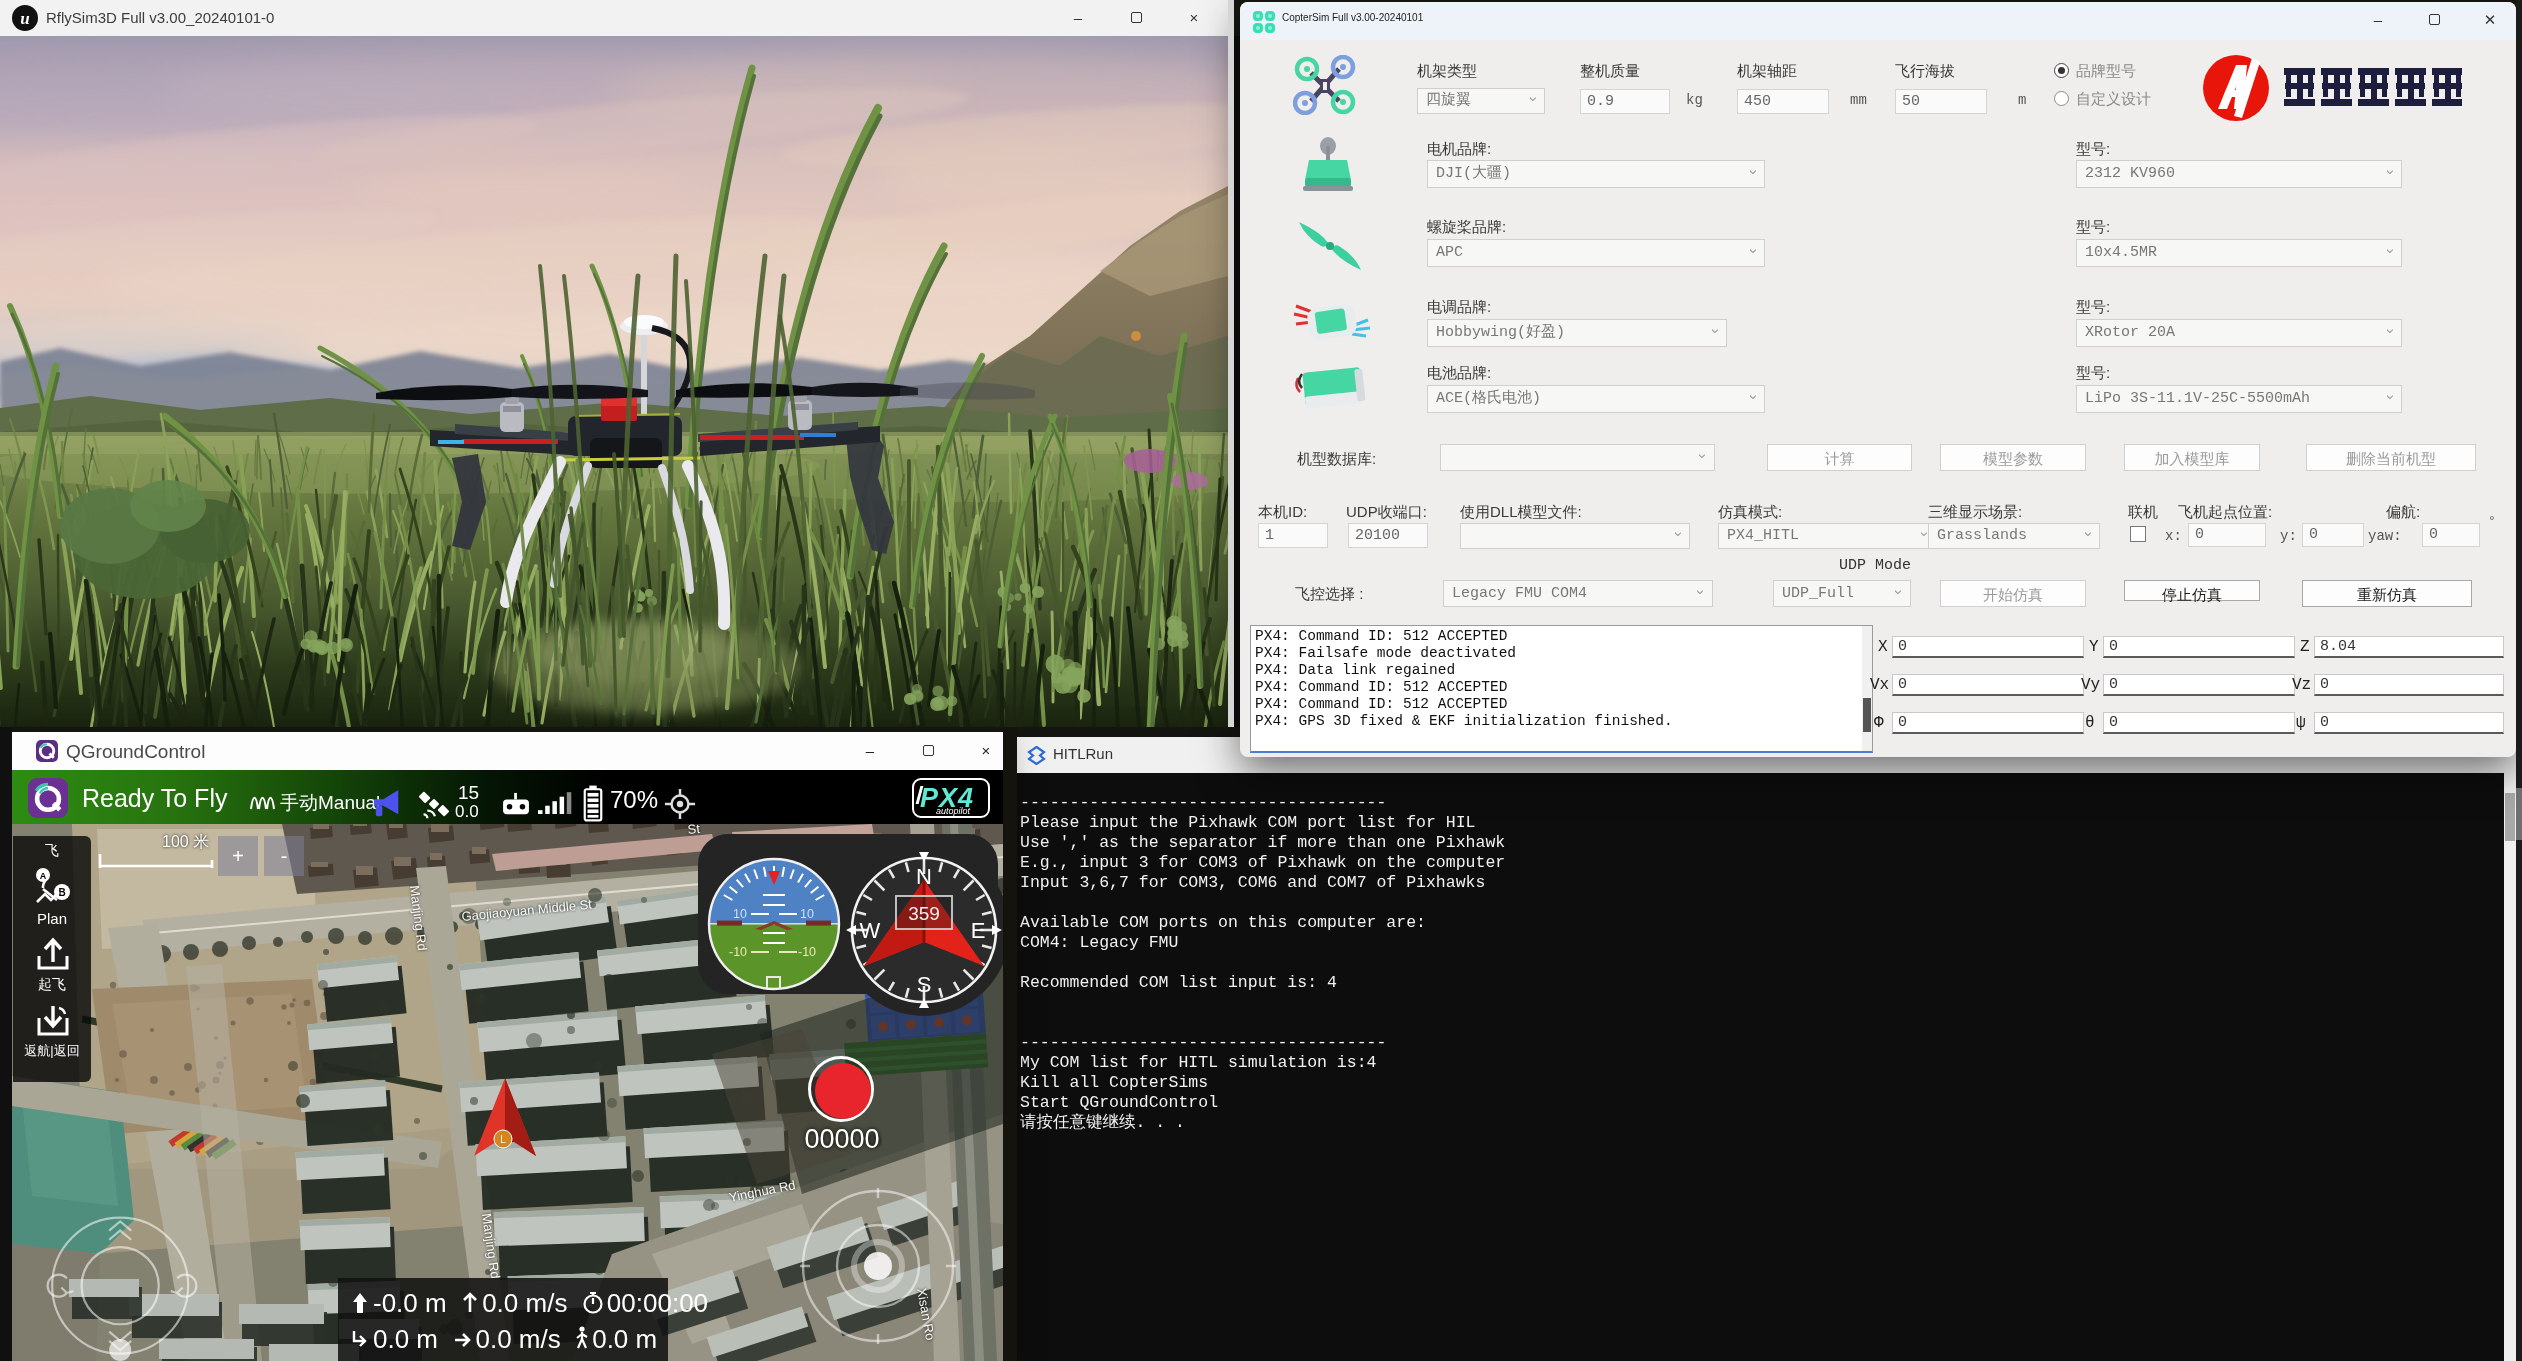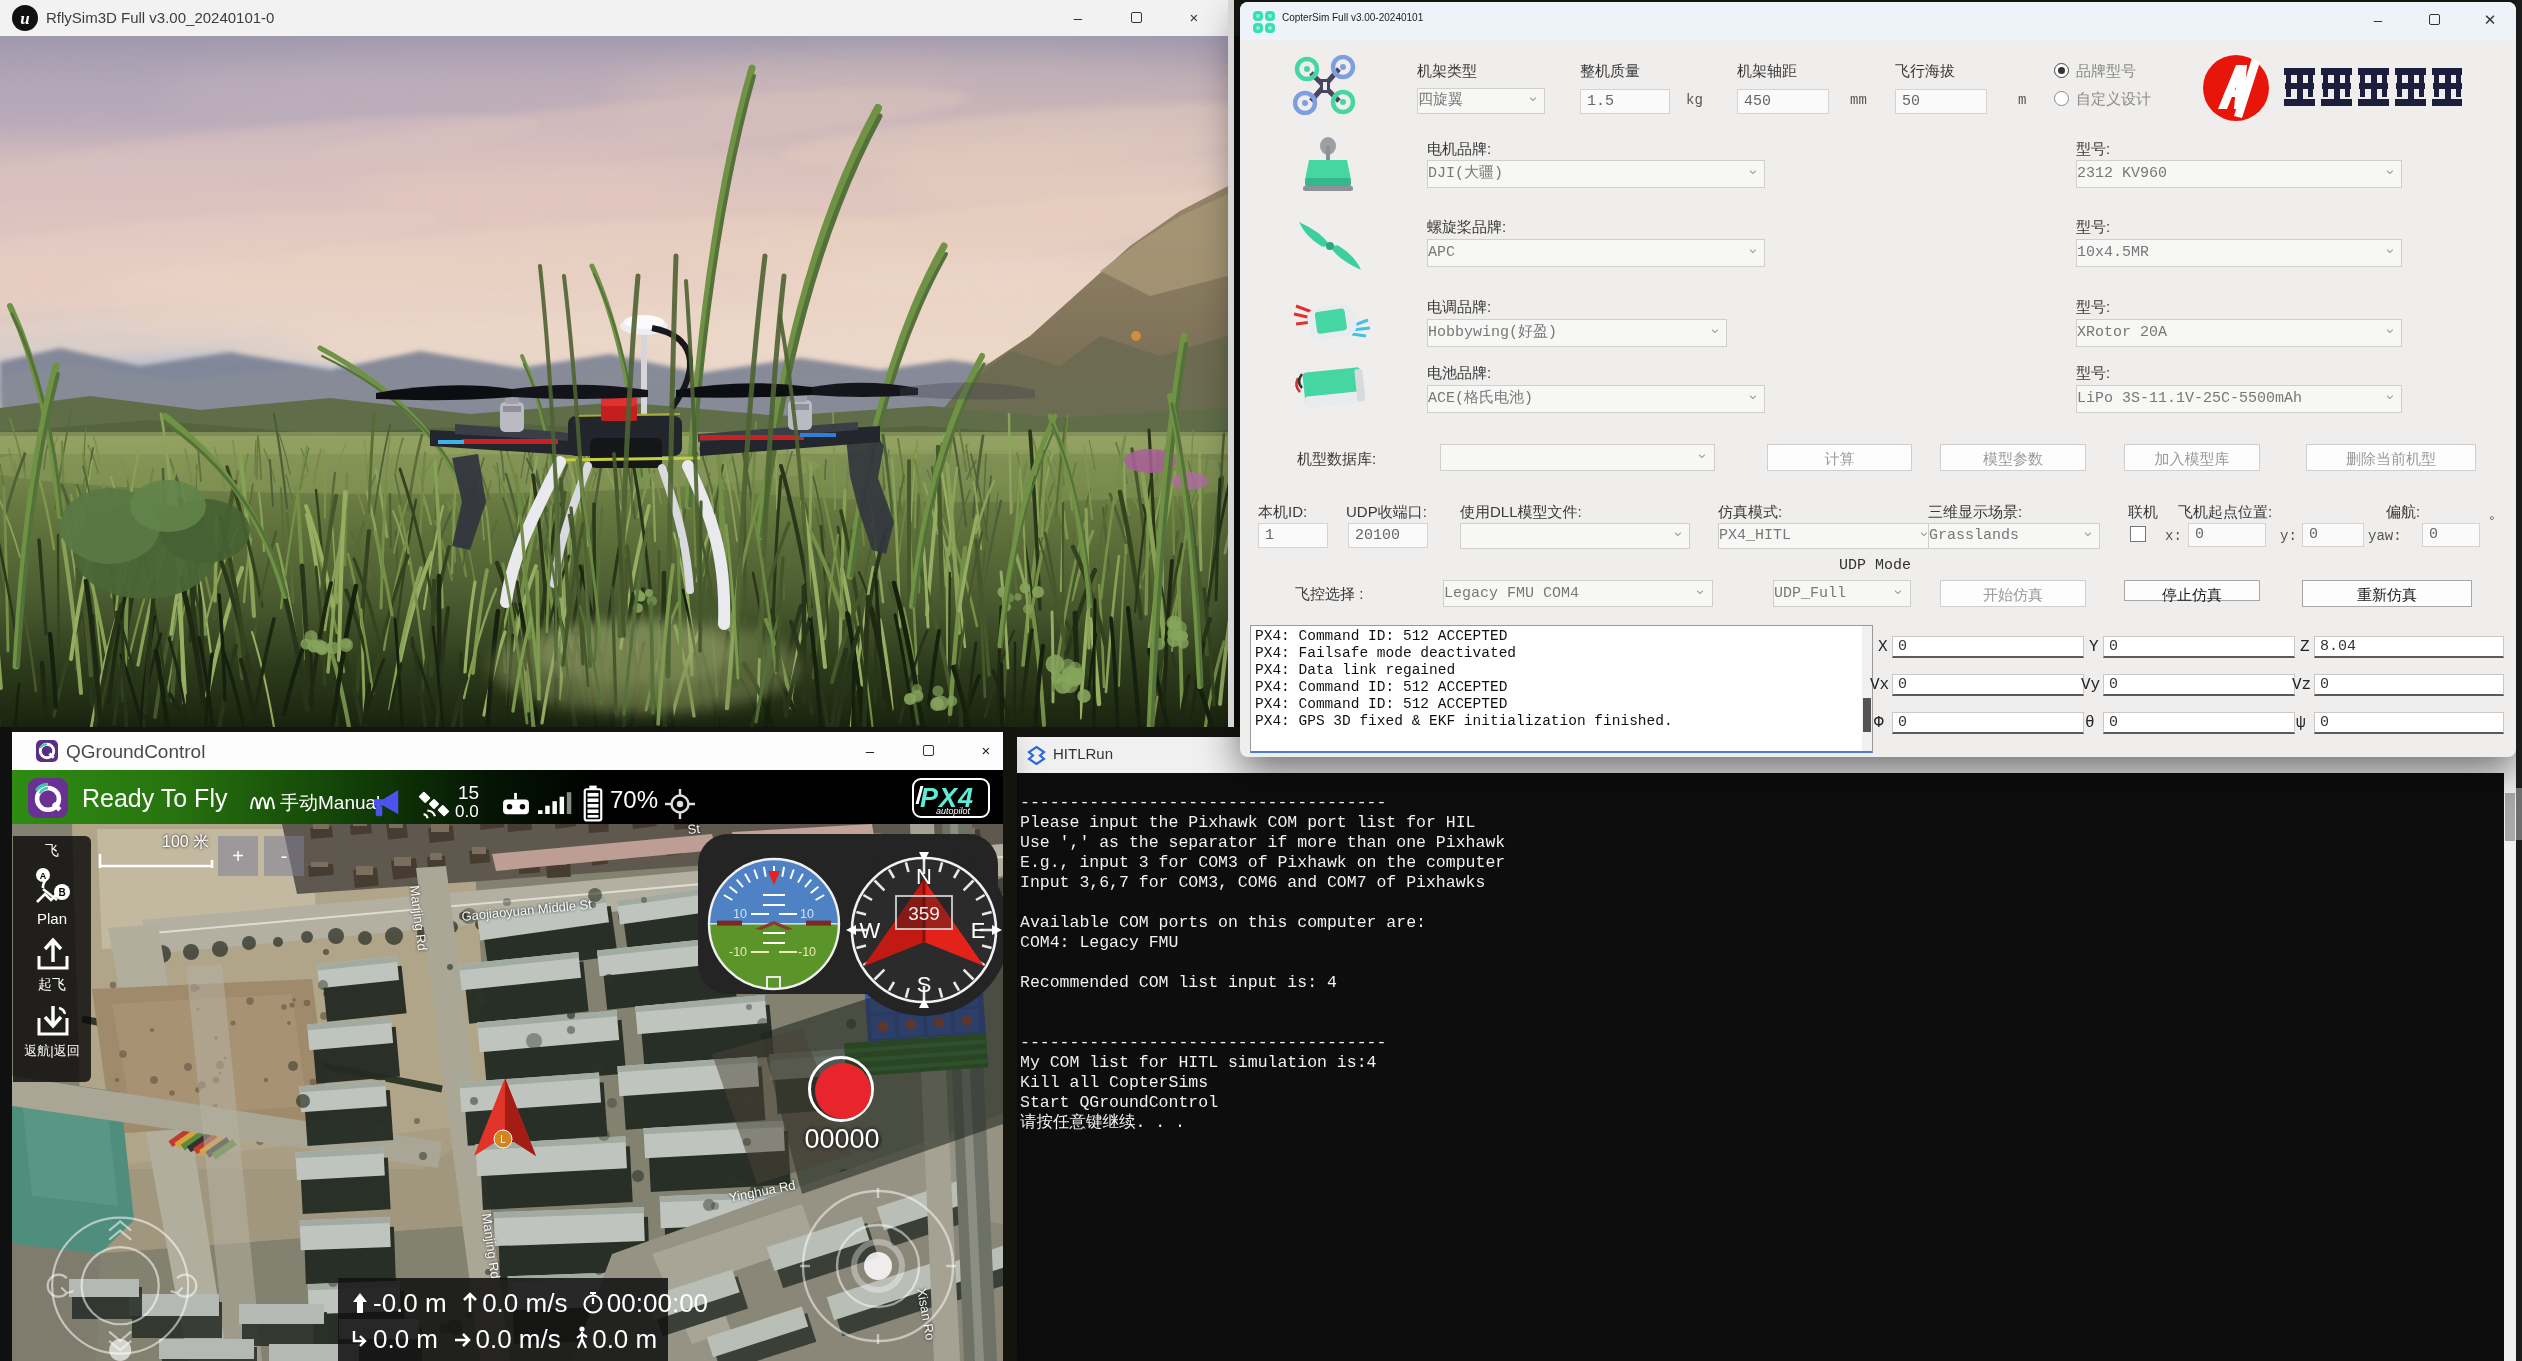--- a/index.html
+++ b/index.html
@@ -1,21 +1,21 @@
 <!DOCTYPE html>
 <html><head><meta charset="utf-8">
 <style>
 *{margin:0;padding:0;box-sizing:border-box}
 html,body{width:2522px;height:1361px;overflow:hidden;background:#171712;font-family:"Liberation Sans",sans-serif}
 .win{position:absolute;background:#f0eeec}
 .wbtn{position:absolute;width:52px;height:36px;text-align:center;line-height:36px;font-size:15px;color:#333}
 .cs-label{position:absolute;font-size:15px;color:#3a3a3a;white-space:nowrap}
 .cs-gray{position:absolute;font-size:15px;color:#8a8a8a;white-space:nowrap}
 .cs-unit{position:absolute;font-size:14px;color:#555;font-family:"Liberation Mono",monospace;white-space:nowrap}
-.dd{position:absolute;background:#f7f7f6;border:1px solid #d0cfcd;color:#787878;font-family:"Liberation Mono",monospace;white-space:nowrap;overflow:hidden}
+.dd{position:absolute;background:#f7f7f6;border:1px solid #d0cfcd;color:#787878;font-family:"Liberation Mono",monospace;padding-left:8px;white-space:nowrap;overflow:hidden}
 .dd .chev{position:absolute;right:8px;top:50%;transform:translateY(-58%) rotate(90deg);color:#9a9a9a;font-size:15px}
 .tf{position:absolute;background:#fafafa;border:1px solid #d5d4d2;color:#666;font-family:"Liberation Mono",monospace;font-size:15px;padding-left:6px}
 .btn{position:absolute;background:#fdfdfd;border:1px solid #cfcfcf;color:#9b9b9b;font-size:15px;text-align:center}
 .btn.dark{color:#1a1a1a;border-color:#a8a8a8}
 .radio{position:absolute;width:15px;height:15px;border-radius:50%;border:1.6px solid #8a8a8a;background:#fff}
 .radio.on{border-color:#444}
 .radio.on::after{content:"";position:absolute;left:2.6px;top:2.6px;width:7px;height:7px;border-radius:50%;background:#333}
 .cb{position:absolute;width:16px;height:16px;border:1.4px solid #777;background:#fff}
 .xl{position:absolute;font-size:16px;color:#222;font-family:"Liberation Mono",monospace}
 .xb{position:absolute;height:22px;background:#fff;border:1px solid #c9c8c6;border-bottom:2px solid #5a5a5a;font-family:"Liberation Mono",monospace;font-size:15px;color:#333;padding-left:5px;line-height:20px}
@@ -1705,21 +1705,21 @@
         <circle cx="50" cy="47" r="10" stroke="#45d6a4"></circle>
       </g>
 <circle cx="14" cy="14" r="3" fill="#45d6a4"></circle>
       <circle cx="50" cy="12" r="3" fill="#7d9fe0"></circle>
 <circle cx="12" cy="48" r="3" fill="#7d9fe0"></circle>
       <circle cx="50" cy="47" r="3" fill="#45d6a4"></circle>
 </svg>
     <div class="cs-label" style="left:177px;top:60px">机架类型</div>
     <div class="dd" style="left:177px;top:86px;width:128px;height:26px;line-height:24px;font-size:15px">四旋翼<span class="chev">›</span></div>
     <div class="cs-label" style="left:340px;top:60px">整机质量</div>
-    <div class="tf" style="left:340px;top:87px;width:90px;height:25px;line-height:23px">1.5</div>
+    <div class="tf" style="left:340px;top:87px;width:90px;height:25px;line-height:23px">0.9</div>
     <div class="cs-unit" style="left:446px;top:90px">kg</div>
     <div class="cs-label" style="left:497px;top:60px">机架轴距</div>
     <div class="tf" style="left:497px;top:87px;width:92px;height:25px;line-height:23px">450</div>
     <div class="cs-unit" style="left:610px;top:90px">mm</div>
     <div class="cs-label" style="left:655px;top:60px">飞行海拔</div>
     <div class="tf" style="left:655px;top:87px;width:92px;height:25px;line-height:23px">50</div>
     <div class="cs-unit" style="left:778px;top:90px">m</div>
     <span class="radio on" style="left:814px;top:61px"></span>
     <div class="cs-gray" style="left:836px;top:60px">品牌型号</div>
     <span class="radio" style="left:814px;top:89px"></span>

